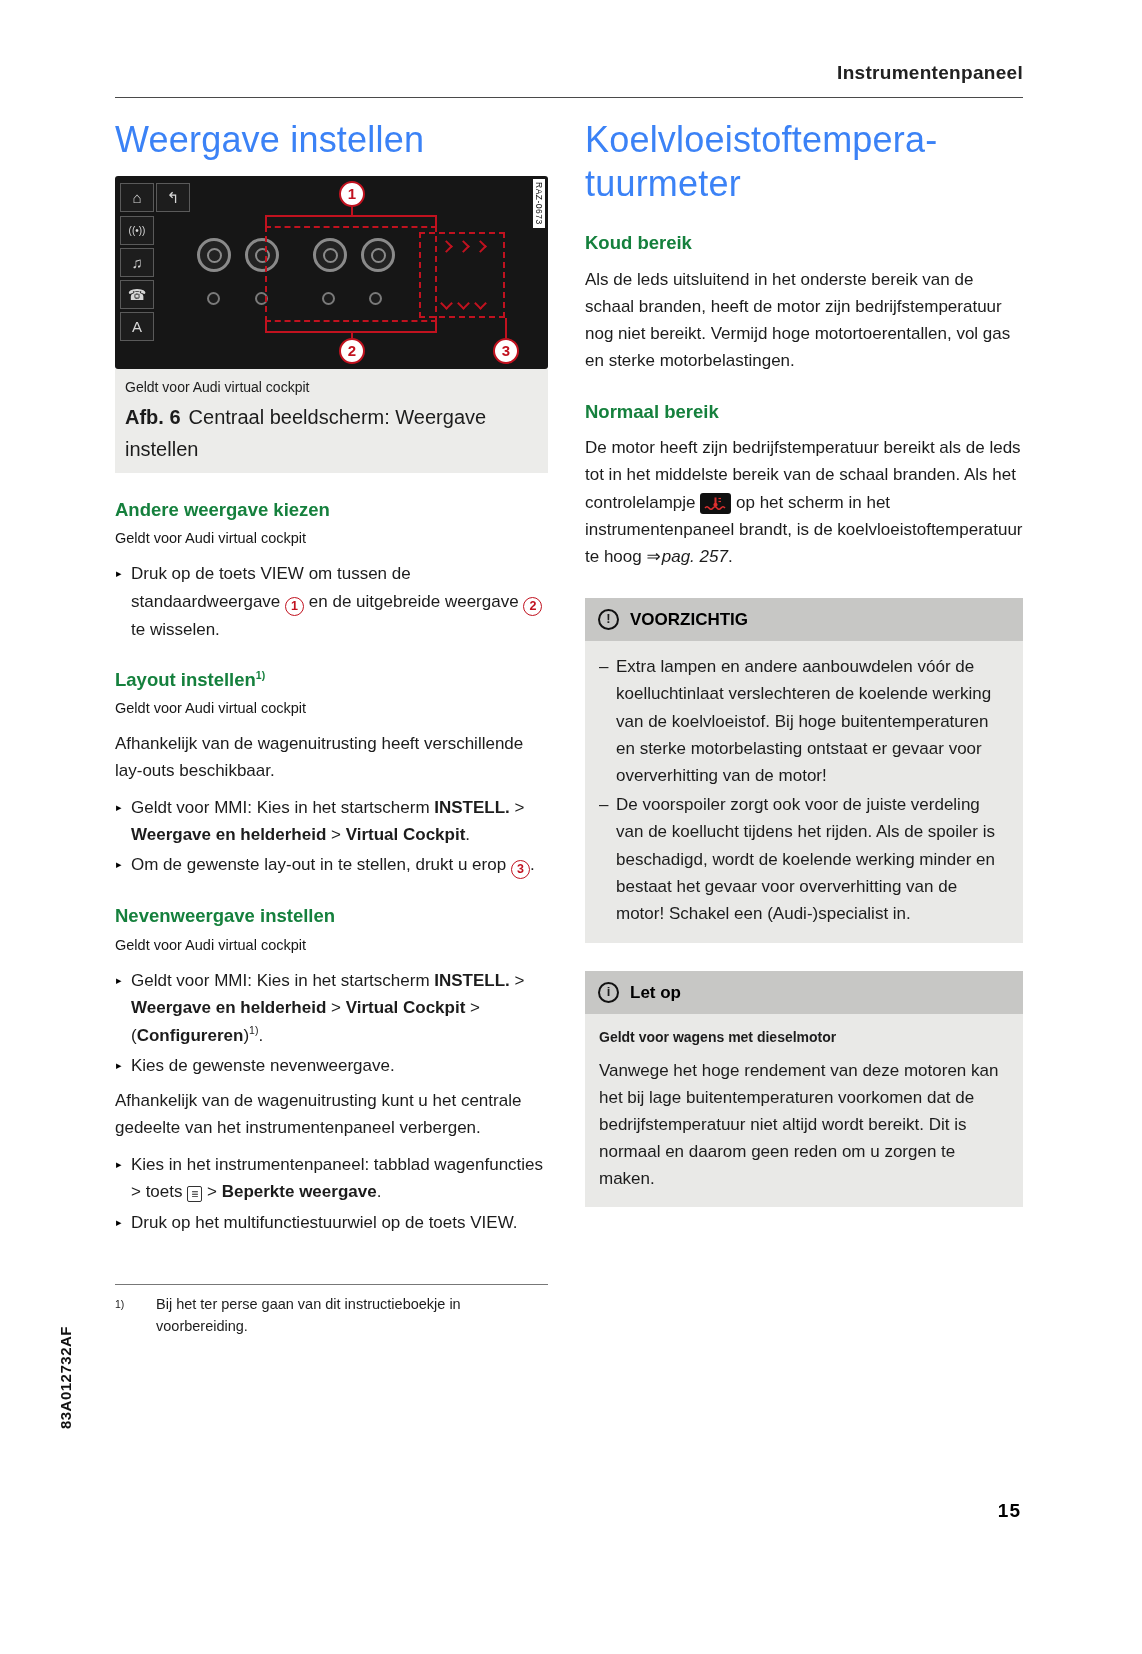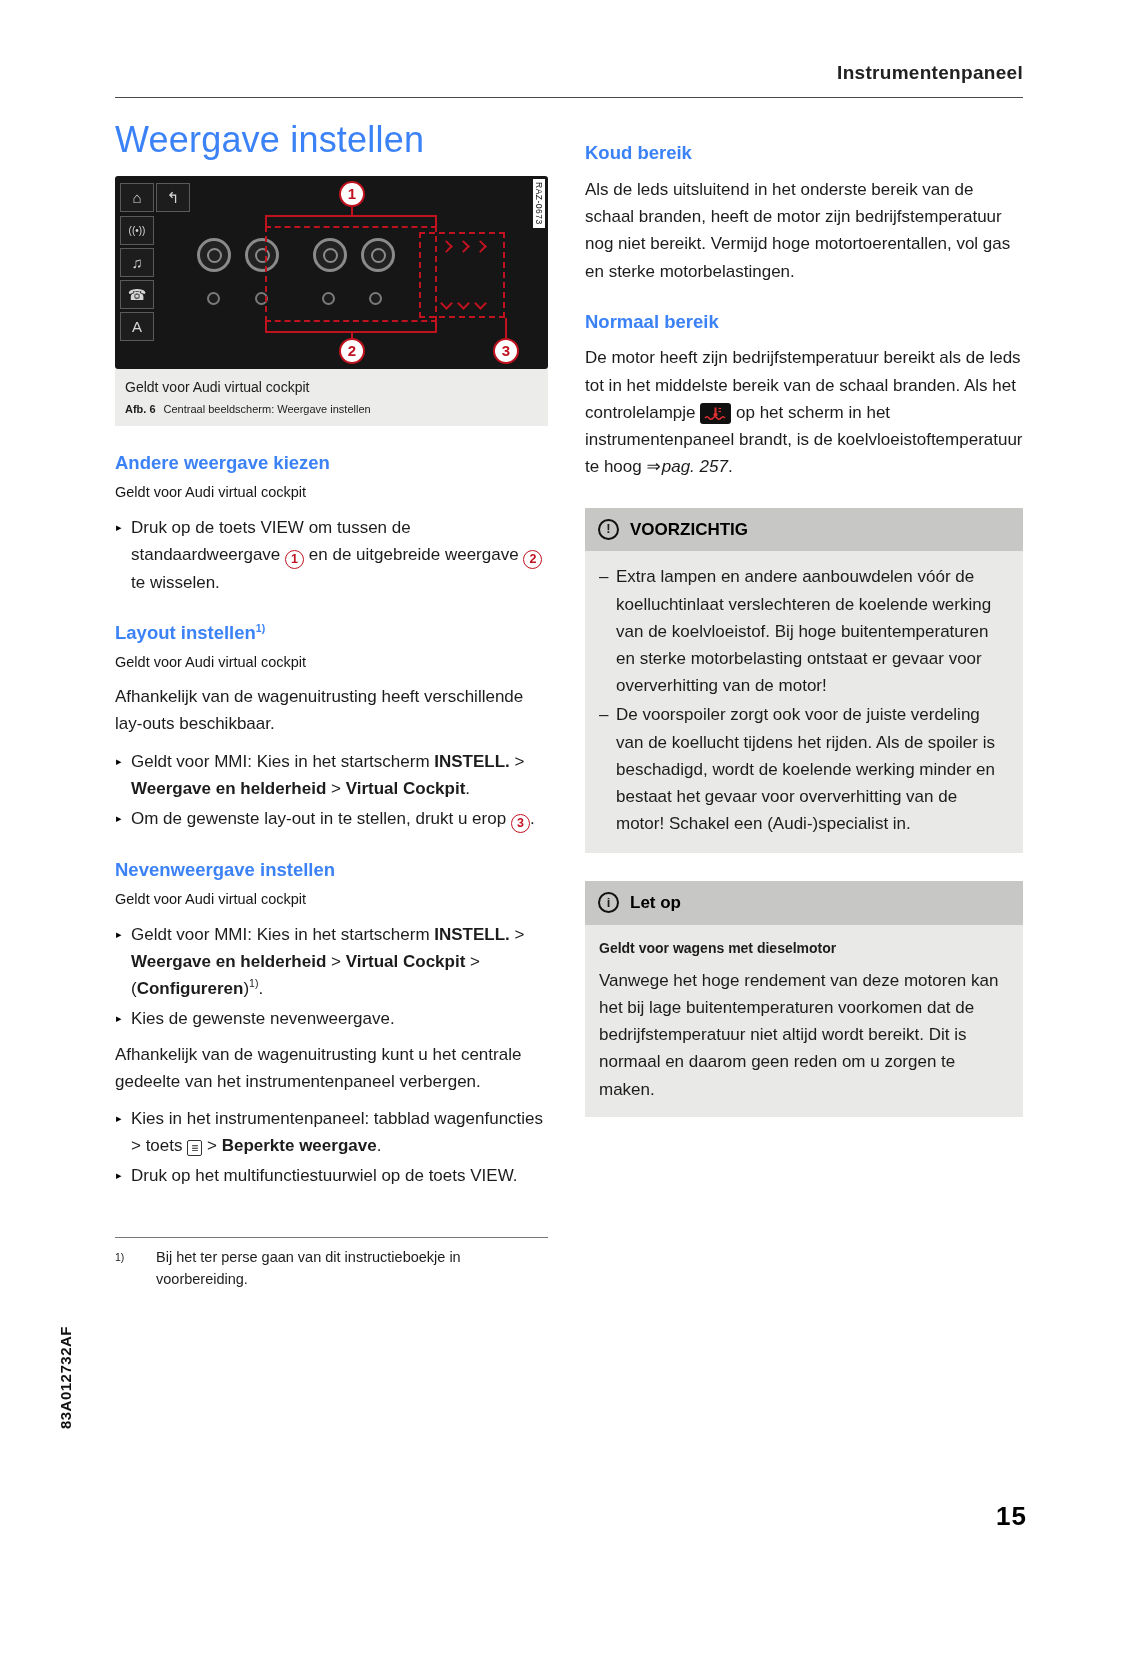--- a/index.html
+++ b/index.html
@@ -11,21 +11,21 @@
   }
   .content { padding:58px 119px 0 115px; }
   .header { text-align:right; font-size:19px; font-weight:bold; color:#222;
             padding-bottom:9px; border-bottom:1.5px solid #4a4a4a; letter-spacing:0.3px; }
   .columns { display:flex; gap:37px; margin-top:18px; }
   .col { flex:none; }
   .col.left { width:433px; }
   .col.right { width:438px; }
   .h1 { font-size:36px; line-height:1.22; font-weight:normal; color:#3b82f6; margin:2px 0 14px; letter-spacing:0.2px; }
   .h1 span { display:block; }
-  .h3 { font-size:18.5px; font-weight:bold; color:#3b82f6; margin:22px 0 3px; }
+  .h3 { font-size:18.5px; font-weight:bold; color:#15803d; margin:22px 0 3px; }
   .small-note { font-size:14.5px; color:#161616; margin:0 0 9px; }
   .p { margin:8px 0 10px; }
   .bullets { margin:10px 0 4px; }
   .b { display:flex; margin:1px 0 3px 1px; }
   .b .m { flex:none; width:15px; font-size:11px; color:#000; padding-top:5px; }
   .b .t { flex:1; }
   .bold { font-weight:bold; }
   sup { font-size:10.5px; vertical-align:super; line-height:0; }
   .cnum { display:inline-block; width:19px; height:19px; border:1.6px solid #c1121f;
           border-radius:50%; color:#c1121f; font-size:12.5px; font-weight:bold;
@@ -57,42 +57,42 @@
   .dashed { position:absolute; border:2px dashed #c1121f; }
   .callout { position:absolute; width:26px; height:26px; border:2.5px solid #c1121f; border-radius:50%;
              background:#fff; color:#c1121f; font-weight:bold; font-size:15px;
              display:flex; align-items:center; justify-content:center; z-index:3; }
   .line { position:absolute; background:#c1121f; z-index:2; }
   .raz { position:absolute; right:3px; top:3px; background:#fff; color:#111;
          font-size:8.5px; writing-mode:vertical-rl; padding:3px 2px; letter-spacing:0.5px; line-height:1; }
 
   .figcap { background:#ececea; padding:7px 10px 8px; margin-bottom:4px; }
   .figcap-note { font-size:14px; margin-bottom:2px; }
-  .figcap-line { font-size:11px; }
+  .figcap-line { font-size:20px; }
   .figcap-line .bold { margin-right:8px; }
 
   
   .box { margin-top:28px; }
   .box-head { display:flex; align-items:center; gap:11px; background:#c7c7c5; padding:8px 13px; }
   .box-title { font-weight:bold; font-size:17px; color:#000; }
   .circle-icon { flex:none; width:21px; height:21px; border:2px solid #111; border-radius:50%;
                  display:flex; align-items:center; justify-content:center;
                  font-weight:bold; font-size:13px; font-style:normal; background:transparent; }
   .box-body { background:#e9e9e7; padding:12px 14px 14px; }
   .d { display:flex; margin-bottom:2px; }
   .d .dm { flex:none; width:17px; }
   .d .t { flex:1; }
   .box-sub { font-size:14px; font-weight:bold; margin-bottom:8px; }
 
   .footnote { margin-top:48px; border-top:1px solid #777; padding-top:9px;
               font-size:14.5px; display:flex; width:433px; }
   .footnote .fm { flex:none; width:26px; font-size:10.5px; padding-top:2px; }
   .footnote .ft { flex:1; line-height:1.5;margin-left:15px; }
 
-  .pagenum { position:absolute; right:115px; top:1496px; font-size:26px; font-weight:bold;
+  .pagenum { position:absolute; right:121px; top:1496px; font-size:19px; font-weight:bold;
              letter-spacing:1px; color:#000; }
   .spine { position:absolute; left:54px; top:1326px; writing-mode:vertical-rl;
            transform:rotate(180deg); font-size:15px; font-weight:bold; color:#111; letter-spacing:0.5px; }
 </style>
 </head>
 <body>
 
 <div class="content">
 
   <div class="header">
@@ -268,20 +268,24 @@
         </div>
       </div>
 
       <div class="footnote">
         <span class="fm">1)</span>
         <span class="ft">Bij het ter perse gaan van dit instructieboekje in voorbereiding.</span>
       </div>
     </div>
 
     <div class="col right">
+      <h1 class="h1">
+        <span>Koelvloeistoftempera-</span>
+        <span>tuurmeter</span>
+      </h1>
 
 
       <h3 class="h3"><span>Koud bereik</span></h3>
       <p class="p">Als de leds uitsluitend in het onderste bereik van de schaal branden, heeft de motor zijn bedrijfstemperatuur nog niet bereikt. Vermijd hoge motortoerentallen, vol gas en sterke motorbelastingen.</p>
 
       <h3 class="h3"><span>Normaal bereik</span></h3>
       <p class="p">
         <span>De motor heeft zijn bedrijfstemperatuur bereikt als de leds tot in het middelste bereik van de schaal branden. Als het controlelampje</span>
         <span class="coolant">
             <svg width="25" height="17" viewBox="0 0 25 17" aria-hidden="true">

